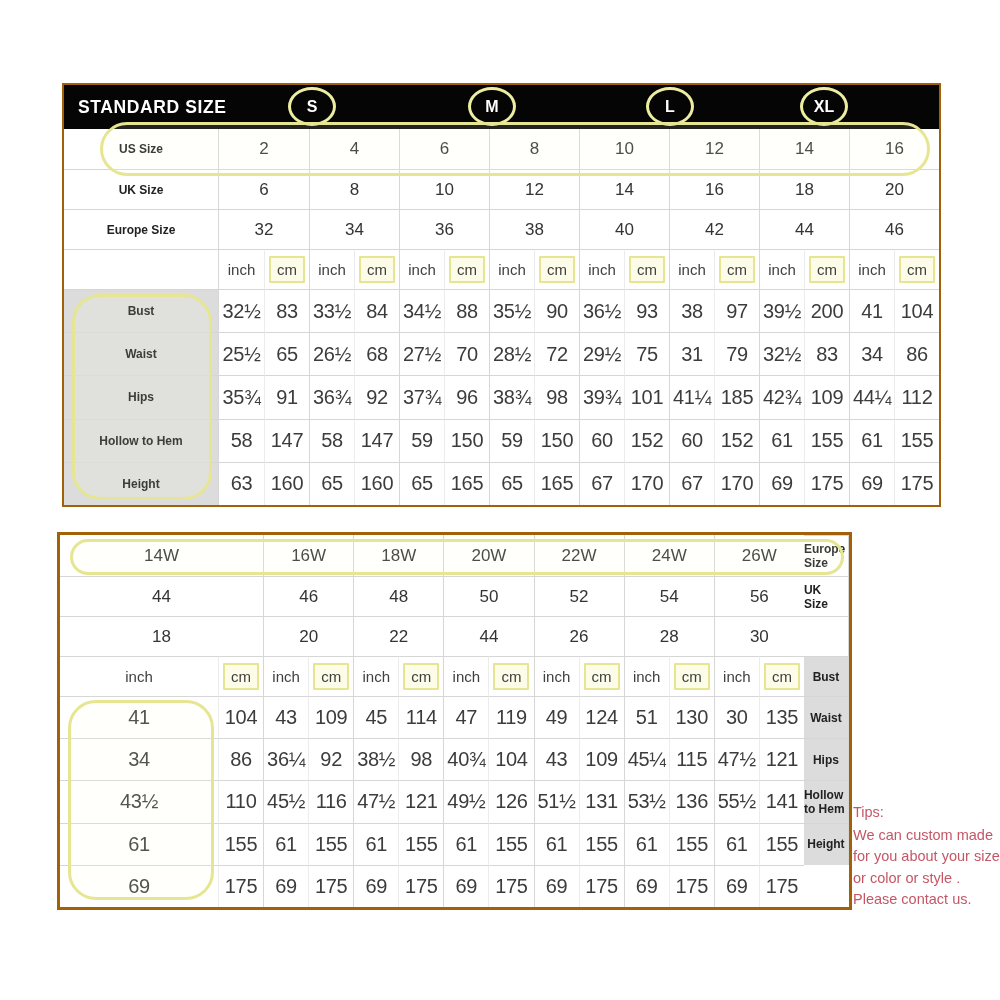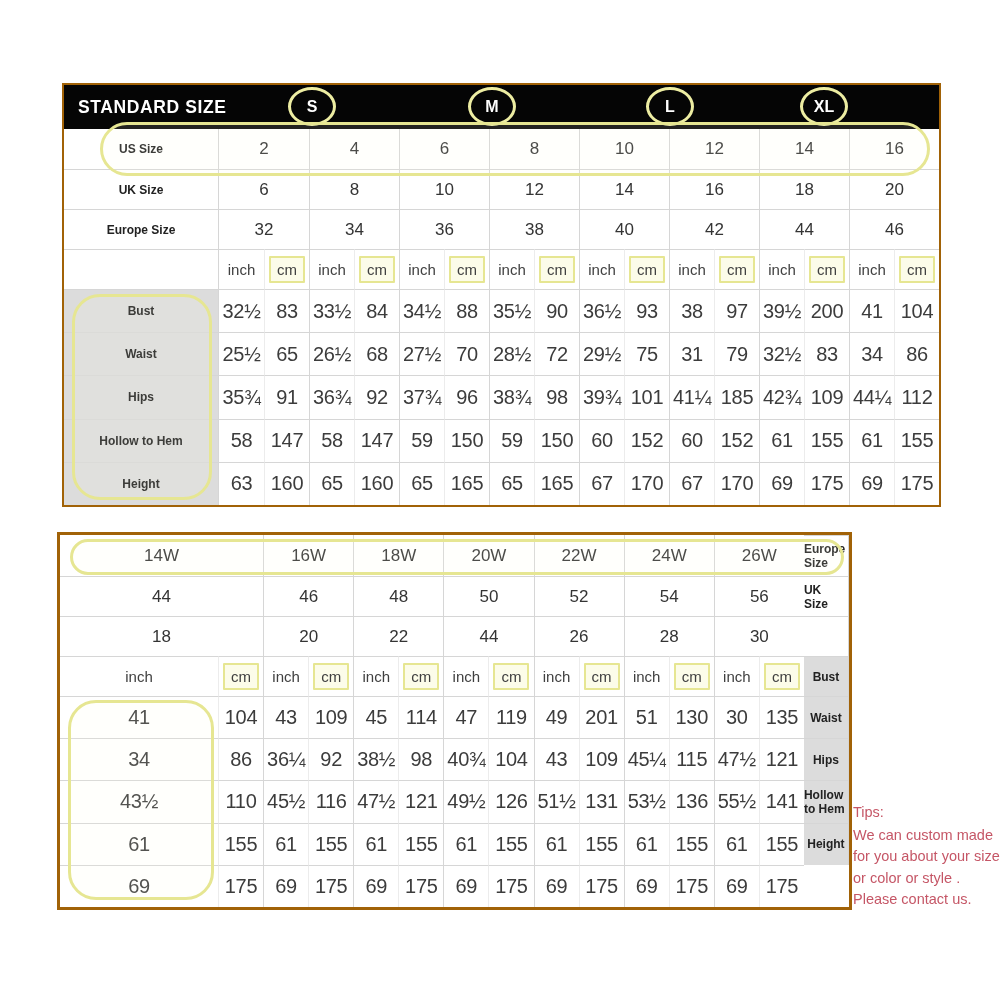--- a/index.html
+++ b/index.html
@@ -283,21 +283,21 @@
         <div class="cell lbl gray rt">Bust</div>
         <div class="cell meas rt">41</div>
         <div class="cell meas rt sb">104</div>
         <div class="cell meas rt gb">43</div>
         <div class="cell meas rt sb">109</div>
         <div class="cell meas rt gb">45</div>
         <div class="cell meas rt sb">114</div>
         <div class="cell meas rt gb">47</div>
         <div class="cell meas rt sb">119</div>
         <div class="cell meas rt gb">49</div>
-        <div class="cell meas rt sb">201</div>
+        <div class="cell meas rt sb">124</div>
         <div class="cell meas rt gb">51</div>
         <div class="cell meas rt sb">130</div>
         <div class="cell meas rt gb">30</div>
         <div class="cell meas rt sb">135</div>
         <div class="cell lbl gray rt">Waist</div>
         <div class="cell meas rt">34</div>
         <div class="cell meas rt sb">86</div>
         <div class="cell meas rt gb">36¼</div>
         <div class="cell meas rt sb">92</div>
         <div class="cell meas rt gb">38½</div>

